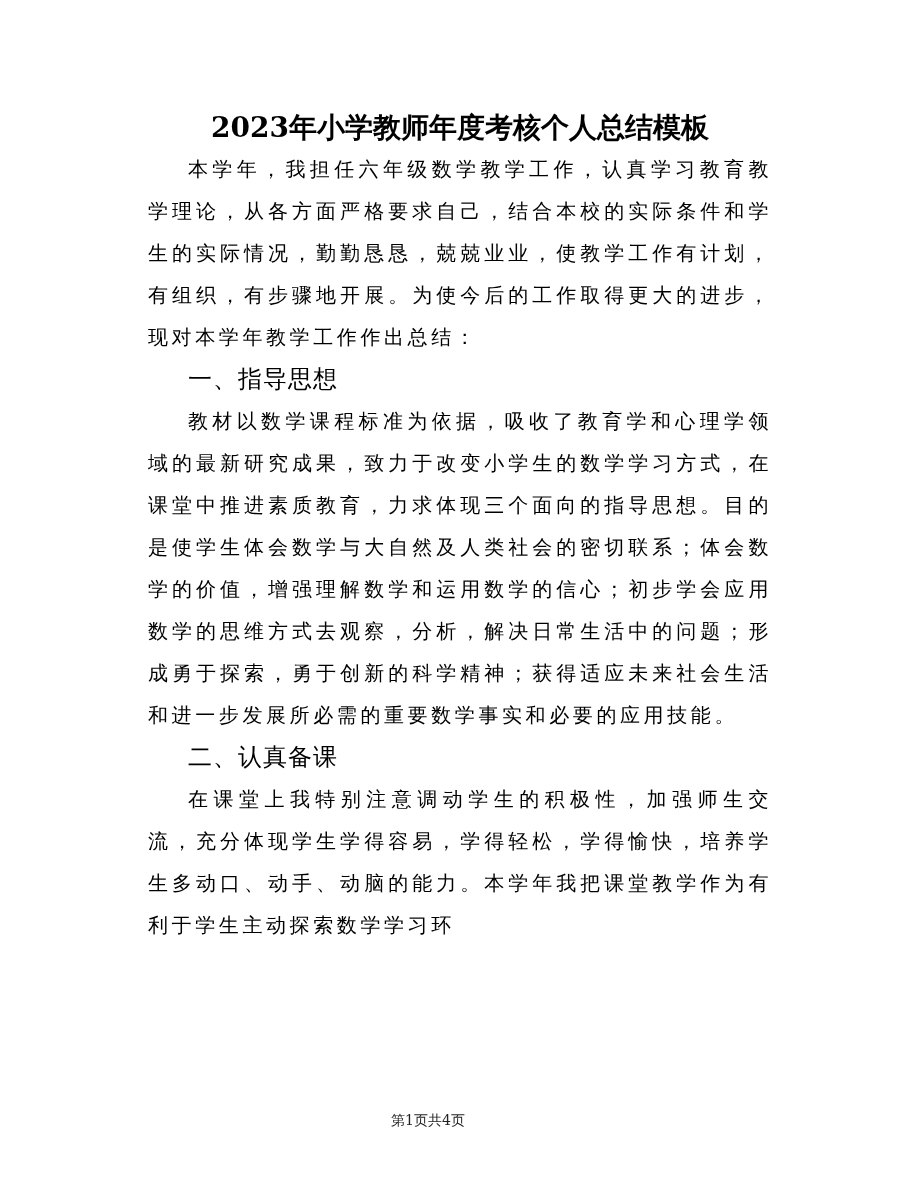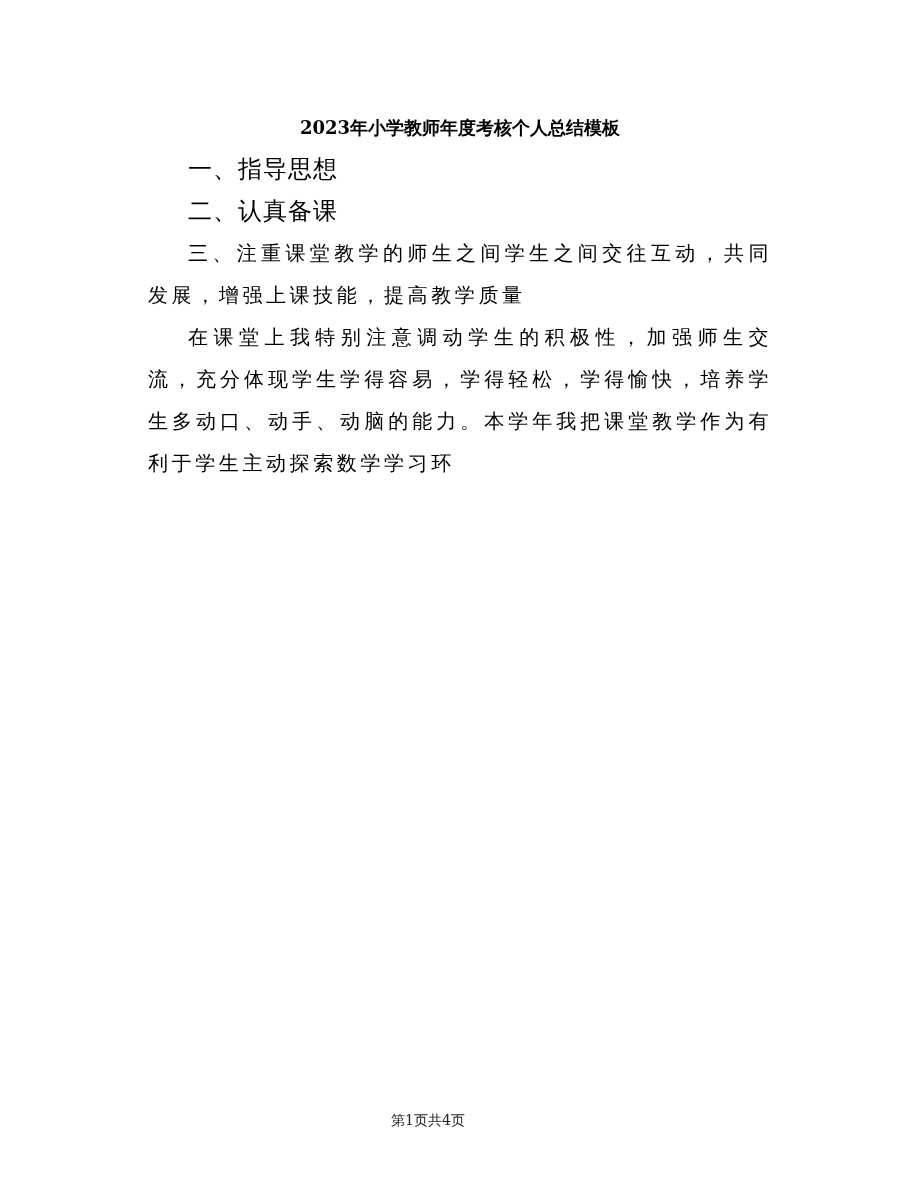--- a/index.html
+++ b/index.html
@@ -1,33 +1,34 @@
 <!DOCTYPE html>
 <html><head>
   <meta charset="utf-8">
   <style>
     html, body { margin: 0; padding: 0; background: #ffffff; }
     body { width: 920px; height: 1191px; position: relative; overflow: hidden;
            font-family: "DejaVu Serif", "Liberation Serif", serif; color: #000; }
     .page { position: absolute; left: 148px; top: 108px; width: 624px; }
-    .title { text-align: center; font-size: 18px; font-weight: bold; line-height: 40px;
+    .title { text-align: center; font-size: 28px; font-weight: bold; line-height: 40px;
              height: 40px; margin: 0 0 0 0; letter-spacing: 0px; }
     .para { font-size: 20px; line-height: 42px; margin: 0; text-indent: 40px;
             letter-spacing: 3.6px; text-align: justify; }
     .heading { font-size: 24px; font-weight: normal; line-height: 42px; margin: 0;
                text-indent: 40px; letter-spacing: 1px; }
     .heading-plain { font-size: 20px; line-height: 42px; margin: 0; text-indent: 40px;
                      letter-spacing: 3.6px; text-align: justify; }
     .footer { position: absolute; top: 1112px; left: 0; width: 856px; text-align: center;
               font-size: 14px; color: #222; }
   </style>
 </head>
 <body>
 
 <div class="page">
   <h1 class="title">2023年小学教师年度考核个人总结模板</h1>
+  <p class="para">本学年，我担任六年级数学教学工作，认真学习教育教学理论，从各方面严格要求自己，结合本校的实际条件和学生的实际情况，勤勤恳恳，兢兢业业，使教学工作有计划，有组织，有步骤地开展。为使今后的工作取得更大的进步，现对本学年教学工作作出总结：</p>
   <p class="heading">一、指导思想</p>
+  <p class="para">教材以数学课程标准为依据，吸收了教育学和心理学领域的最新研究成果，致力于改变小学生的数学学习方式，在课堂中推进素质教育，力求体现三个面向的指导思想。目的是使学生体会数学与大自然及人类社会的密切联系；体会数学的价值，增强理解数学和运用数学的信心；初步学会应用数学的思维方式去观察，分析，解决日常生活中的问题；形成勇于探索，勇于创新的科学精神；获得适应未来社会生活和进一步发展所必需的重要数学事实和必要的应用技能。</p>
   <p class="heading">二、认真备课</p>
-  <p class="heading-plain">三、注重课堂教学的师生之间学生之间交往互动，共同发展，增强上课技能，提高教学质量</p>
   <p class="para">在课堂上我特别注意调动学生的积极性，加强师生交流，充分体现学生学得容易，学得轻松，学得愉快，培养学生多动口、动手、动脑的能力。本学年我把课堂教学作为有利于学生主动探索数学学习环</p>
 </div>
 
 <div class="footer">第1页共4页</div>
 
 </body></html>

